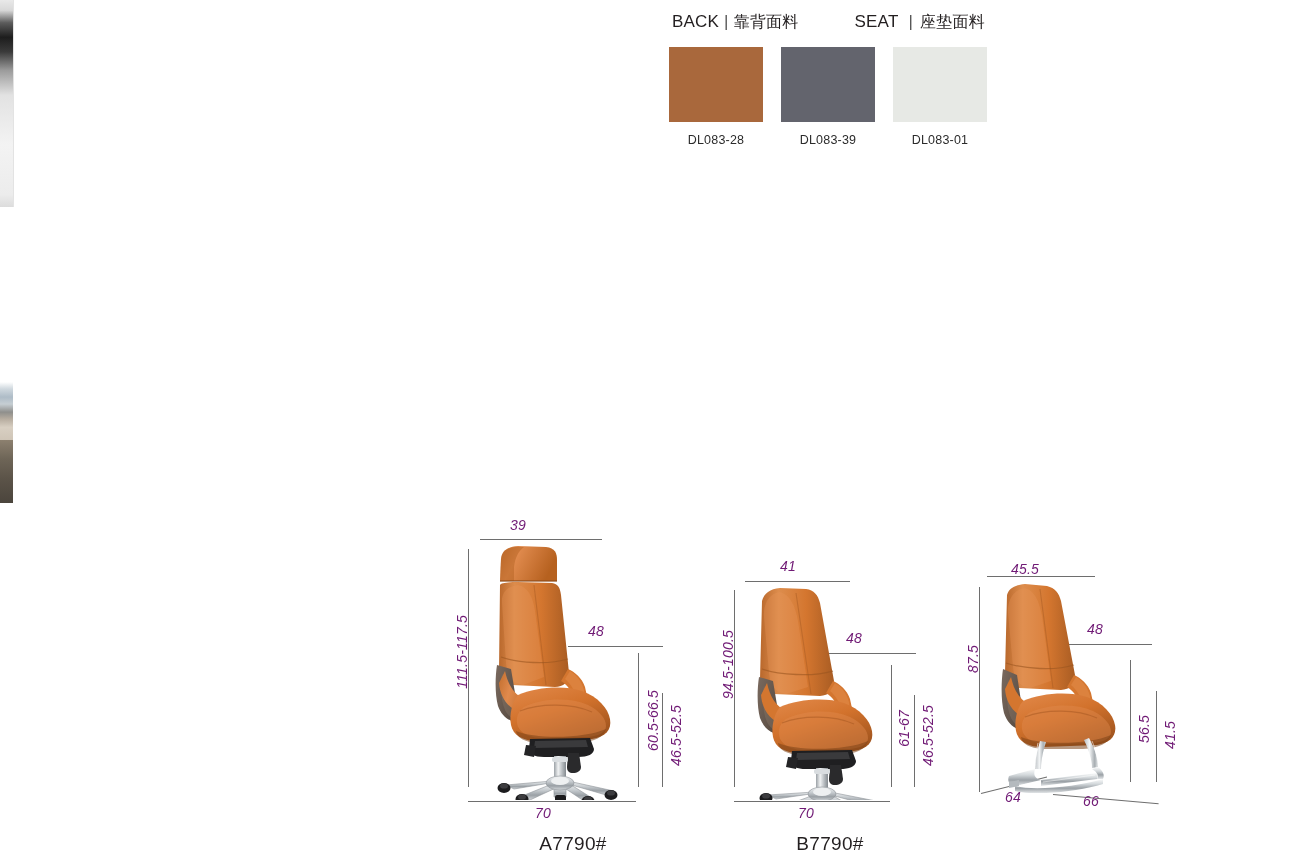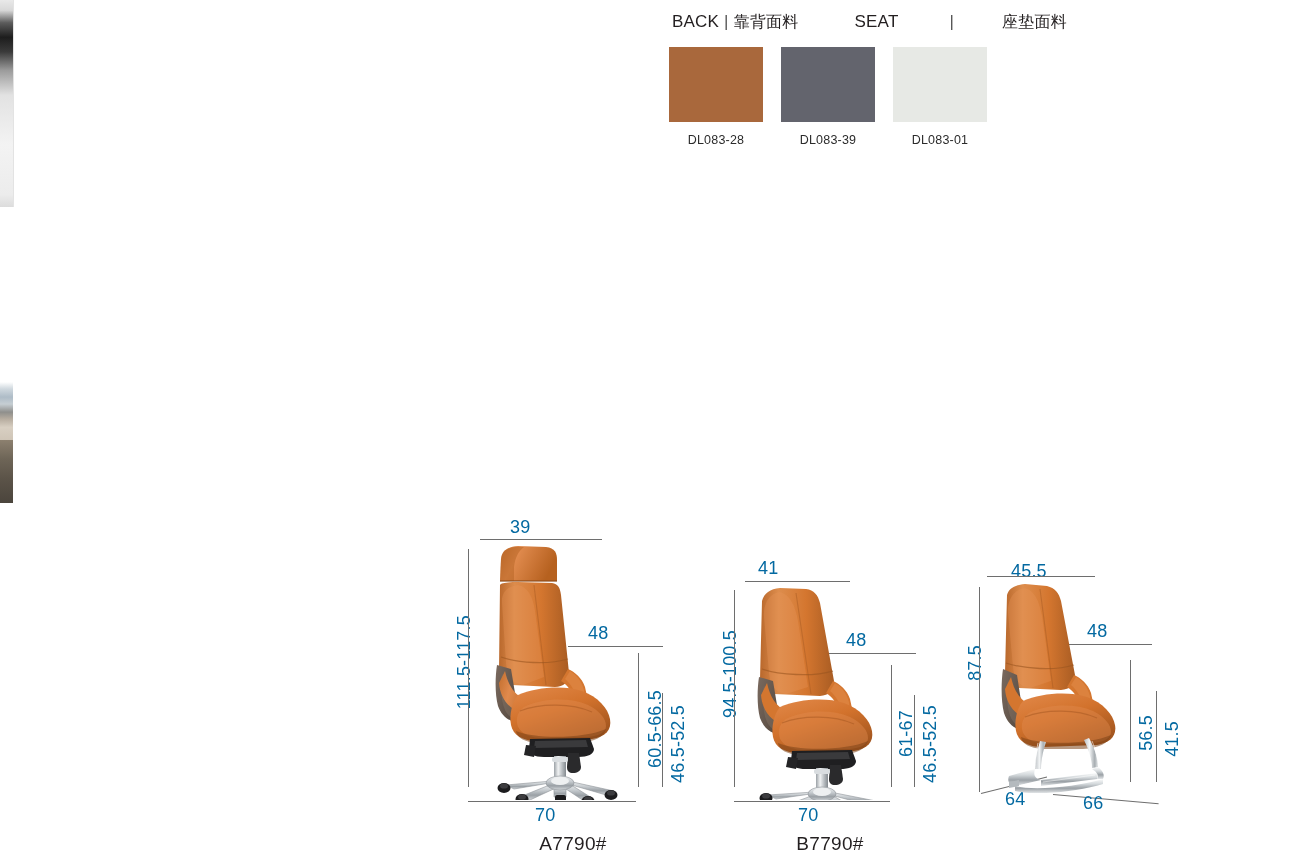--- a/index.html
+++ b/index.html
@@ -59,21 +59,21 @@
     letter-spacing: .2px;
     color: #231f20;
     margin-bottom: 14px;
     padding-left: 12px;
     text-align: right;
   }
   .fabric-head-group { display: flex; align-items: baseline; }
   .fh-en { font-size: 17px; }
   .fh-bar { margin: 0 5px; color: #555; }
   .fh-cn { font-size: 16px; }
-  .fabric-head-group.seat { margin-left: 56px; gap: 41px; }
+  .fabric-head-group.seat { margin-left: 56px; }
   .fabric-head-group.seat .fh-bar { margin: 0 7px 0 10px; }
 
   .swatch-grid {
     display: flex;
     flex-wrap: wrap;
     width: 340px;
   }
   .swatch-cell {
     width: 112px;
     margin-right: 0px;
@@ -126,24 +126,25 @@
     height: 1px;
     background: #6e6e6e;
   }
   .dim-line-v {
     position: absolute;
     width: 1px;
     background: #6e6e6e;
   }
   .dim-label {
     position: absolute;
-    font-size: 18px;
-    color: #0369a1;
+    font-size: 14px;
+    color: #701a75;
     white-space: nowrap;
     letter-spacing: .2px;
+    font-style: italic;
   }
   .dim-label.flip {
     writing-mode: vertical-rl;
     transform: rotate(180deg);
     text-orientation: mixed;
   }
 
   .chair-svg { position: absolute; }
 </style>
 </head>
@@ -332,21 +333,21 @@
         <ellipse cx="26" cy="241" rx="4" ry="2.6"></ellipse>
         <ellipse cx="44" cy="252" rx="4" ry="2.6"></ellipse>
         <ellipse cx="110" cy="254" rx="4" ry="2.6"></ellipse>
         <ellipse cx="133" cy="248" rx="4" ry="2.6"></ellipse>
       </g>
     </svg>
   </div>
 
   <div class="model model-b">
 
-    <div class="dim-label" style="left:48px; top:53px;">41</div>
+    <div class="dim-label" style="left:70px; top:53px;">41</div>
     <div class="dim-line-h" style="left:35px; top:76px; width:105px;"></div>
 
     <div class="dim-label flip" style="left:10px; top:125px;">94.5-100.5</div>
     <div class="dim-line-v" style="left:24px; top:85px; width:1px; height:197px;"></div>
 
     <div class="dim-label" style="left:136px; top:125px;">48</div>
     <div class="dim-line-h" style="left:116px; top:148px; width:90px;"></div>
 
     <div class="dim-label flip" style="left:186px; top:205px;">61-67</div>
     <div class="dim-line-v" style="left:181px; top:160px; width:1px; height:122px;"></div>

